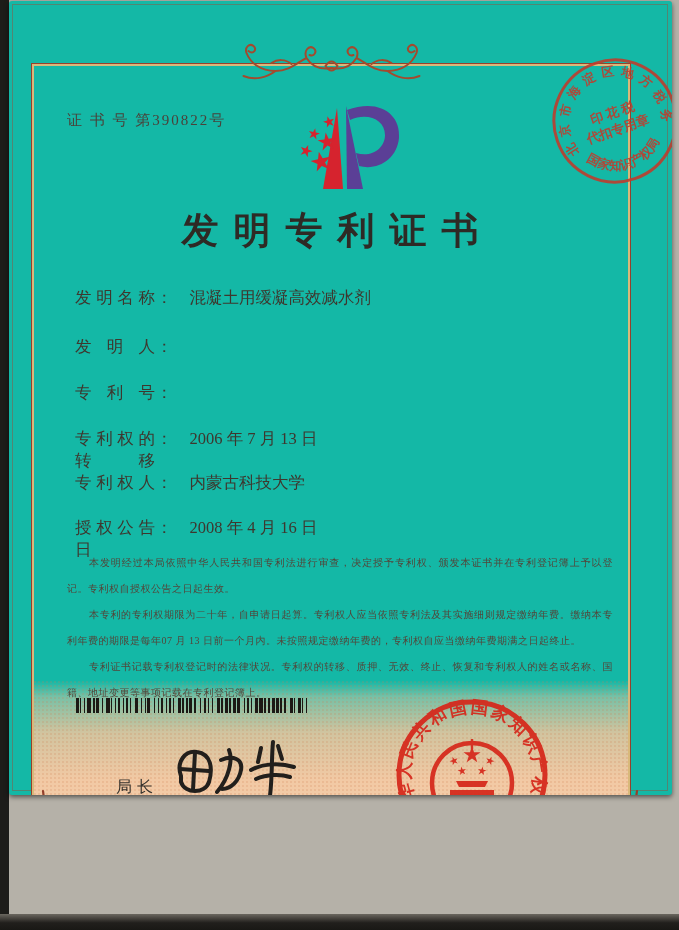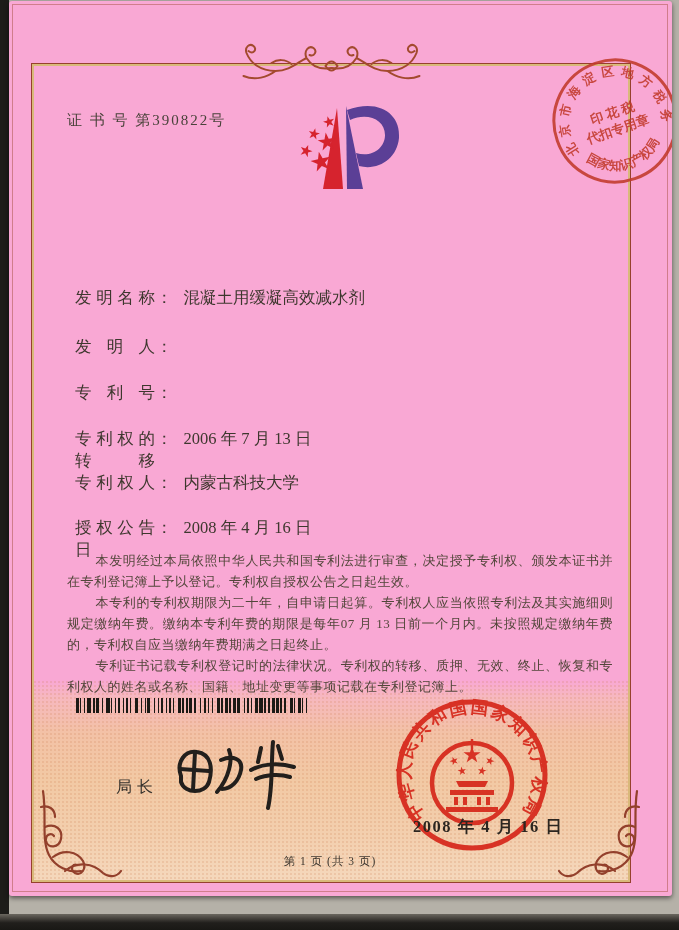--- a/index.html
+++ b/index.html
@@ -5,22 +5,22 @@
   html,body{margin:0;padding:0;}
   body{
     width:679px;height:930px;position:relative;overflow:hidden;
     background:#b5b1a8;
     font-family:"Liberation Serif","DejaVu Serif",serif;
   }
   .edge-left{position:absolute;left:0;top:0;width:9px;height:920px;background:#1d1c19;}
   .edge-bottom{position:absolute;left:0;top:914px;width:679px;height:16px;
     background:linear-gradient(180deg,#6b675f 0,#211f1c 55%,#191815 100%);}
   .page{
-    position:absolute;left:9px;top:1px;width:663px;height:895px;
-    background:#f9a8d4;border-radius:3px;overflow:hidden;
+    position:absolute;left:9px;top:1px;width:663px;height:794px;
+    background:#14b8a6;border-radius:3px;overflow:hidden;
     box-shadow:0 2px 5px rgba(0,0,0,.55);
   }
   .hairline{position:absolute;left:3px;top:3px;right:4px;bottom:4px;
     border:1px solid rgba(158,74,52,.45);pointer-events:none;}
   .frame{
     position:absolute;left:22px;top:62px;width:598px;height:818px;
     border:1.6px solid #96412d;
     box-shadow:inset 0 0 0 2px #d9b97a;
     z-index:2;pointer-events:none;
   }
@@ -37,25 +37,25 @@
   .logo{position:absolute;left:288px;top:96px;z-index:4;}
   .title{
     position:absolute;left:22px;top:205px;width:598px;z-index:4;
     text-align:center;font-size:37px;font-weight:700;color:#2e2a25;
     letter-spacing:15px;text-indent:15px;
   }
   .field-row{position:absolute;left:66px;z-index:4;display:flex;align-items:baseline;
     font-size:16.5px;color:#3e372e;}
   .field-label{display:inline-block;width:80px;text-align-last:justify;text-align:justify;}
   .field-colon{margin-left:1px;}
-  .field-value{margin-left:11px;white-space:nowrap;}
+  .field-value{margin-left:17px;white-space:nowrap;}
   .row-0{top:286px;} .row-1{top:335px;} .row-2{top:381px;}
   .row-3{top:427px;} .row-4{top:471px;} .row-5{top:516px;}
   .paras{position:absolute;left:58px;top:549px;width:546px;z-index:4;
-    font-size:13px;line-height:21px;color:#52463a;letter-spacing:.5px;
+    font-size:10px;line-height:26px;color:#52463a;letter-spacing:.5px;
     text-align:justify;}
   .paras p{margin:0;text-indent:2.2em;}
   .barcode{position:absolute;left:67px;top:697px;height:15px;z-index:4;
     display:flex;align-items:stretch;}
   .barcode span{display:block;height:15px;}
   .signer{position:absolute;left:107px;top:776px;z-index:4;
     font-size:16px;letter-spacing:5px;color:#33302b;}
   .signature{position:absolute;left:152px;top:731px;z-index:4;}
   .seal{position:absolute;left:385px;top:696px;z-index:5;opacity:.93;}
   .issue-date{position:absolute;left:404px;top:815px;z-index:6;
@@ -122,20 +122,21 @@
     <path d="M50,13 C82,1 104,17 102,41 C100,62 81,74 62,69 L59,56 C75,61 88,51 88,38 C88,23 71,15 53,23 Z" fill="#5b3f96"></path>
     <g fill="#d6232e">
       <use href="#star" transform="translate(32,25) scale(6) rotate(-15)"></use>
       <use href="#star" transform="translate(17,37) scale(6) rotate(12)"></use>
       <use href="#star" transform="translate(30,45) scale(9.5) rotate(-8)"></use>
       <use href="#star" transform="translate(9,54) scale(6.5) rotate(20)"></use>
       <use href="#star" transform="translate(24,65) scale(10.5) rotate(-12)"></use>
     </g>
   </svg>
 
+  <div class="title">发明专利证书</div>
 
   <div class="field-row row-0">
     <span class="field-label">发明名称</span>
       <span class="field-colon">：</span>
     <span class="field-value">混凝土用缓凝高效减水剂</span>
   </div>
   <div class="field-row row-1">
     <span class="field-label">发明人</span>
       <span class="field-colon">：</span>
   </div>

